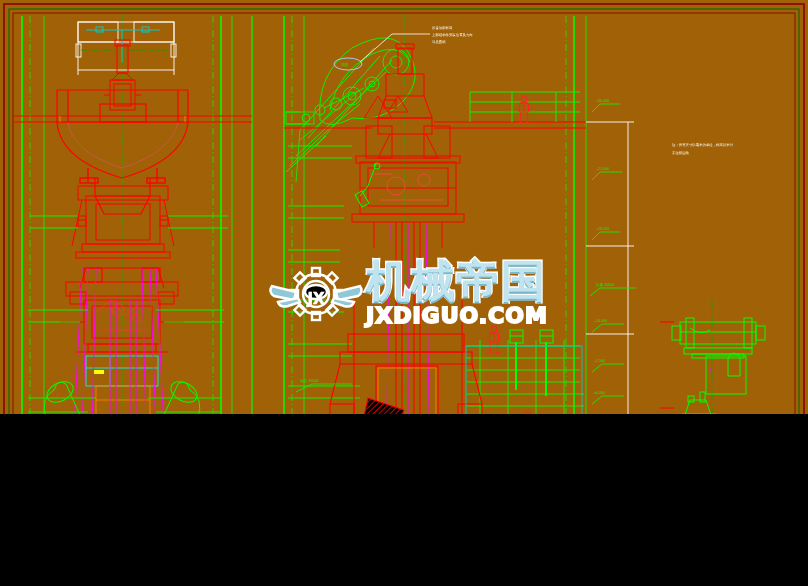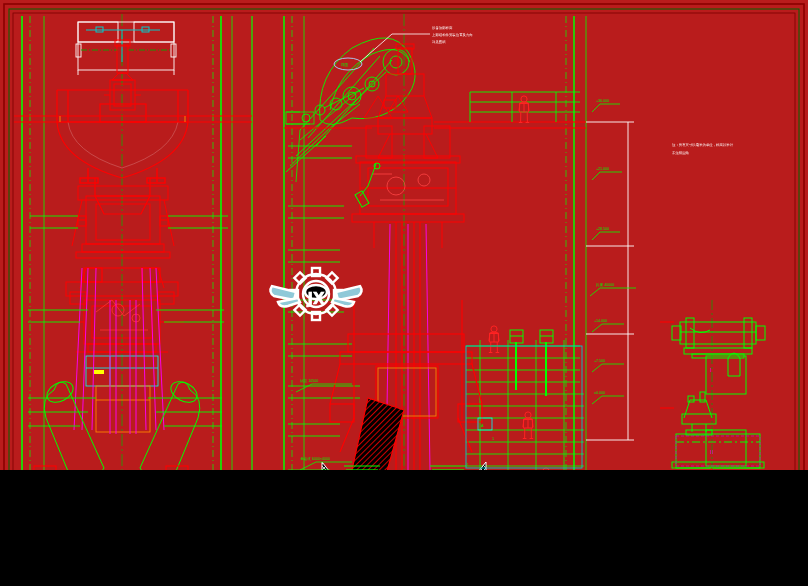--- a/index.html
+++ b/index.html
@@ -1,18 +1,18 @@
 <!DOCTYPE html>
 <html><head>
 <meta charset="utf-8">
 <style>
   html,body{margin:0;padding:0;background:#000;}
   body{width:808px;height:586px;overflow:hidden;
        font-family:"Liberation Sans","DejaVu Sans",sans-serif;}
-  #stage{position:relative;width:808px;height:470px;background:#b91c1c;overflow:hidden;}
+  #stage{position:relative;width:808px;height:414px;background:#a16207;overflow:hidden;}
   #cad{position:absolute;left:0;top:0;width:808px;height:586px;}
   .wm{position:absolute;pointer-events:none;}
   
   #watermark{left:268px;top:258px;width:300px;height:78px;}
   #wm-logo{position:absolute;left:0;top:4px;width:96px;height:64px;}
   #wm-text{position:absolute;left:98px;top:0px;width:202px;height:78px;}
   .wm-cn{font-family:"DejaVu Sans",sans-serif;font-weight:bold;font-size:44px;
          line-height:46px;letter-spacing:1px;
          color:#bfe4ef;
          -webkit-text-stroke:3px #ffffff;
@@ -600,15 +600,19 @@
           <rect x="60" y="44" width="8" height="8" transform="rotate(-45 64 48)"></rect>
         </g>
         <path d="M28,30 L4,24 Q0,30 6,34 L26,38 Z" fill="#8fc9d8"></path>
         <path d="M68,30 L92,24 Q96,30 90,34 L70,38 Z" fill="#8fc9d8"></path>
         <path d="M30,36 L10,40 Q12,46 20,44 L32,40 Z" fill="#8fc9d8"></path>
         <path d="M66,36 L86,40 Q84,46 76,44 L64,40 Z" fill="#8fc9d8"></path>
         <ellipse cx="48" cy="30" rx="11" ry="7" fill="#000"></ellipse>
       </g>
       <text x="48" y="42" text-anchor="middle" font-family="DejaVu Sans, sans-serif" font-size="15" font-weight="bold" fill="#ffffff" stroke="#ffffff" stroke-width="0.6">JX</text>
     </svg>
+    <div id="wm-text">
+      <div class="wm-cn">机械帝国</div>
+      <div class="wm-en">JXDIGUO.COM</div>
+    </div>
   </div>
 
 </div>
 
 </body></html>

